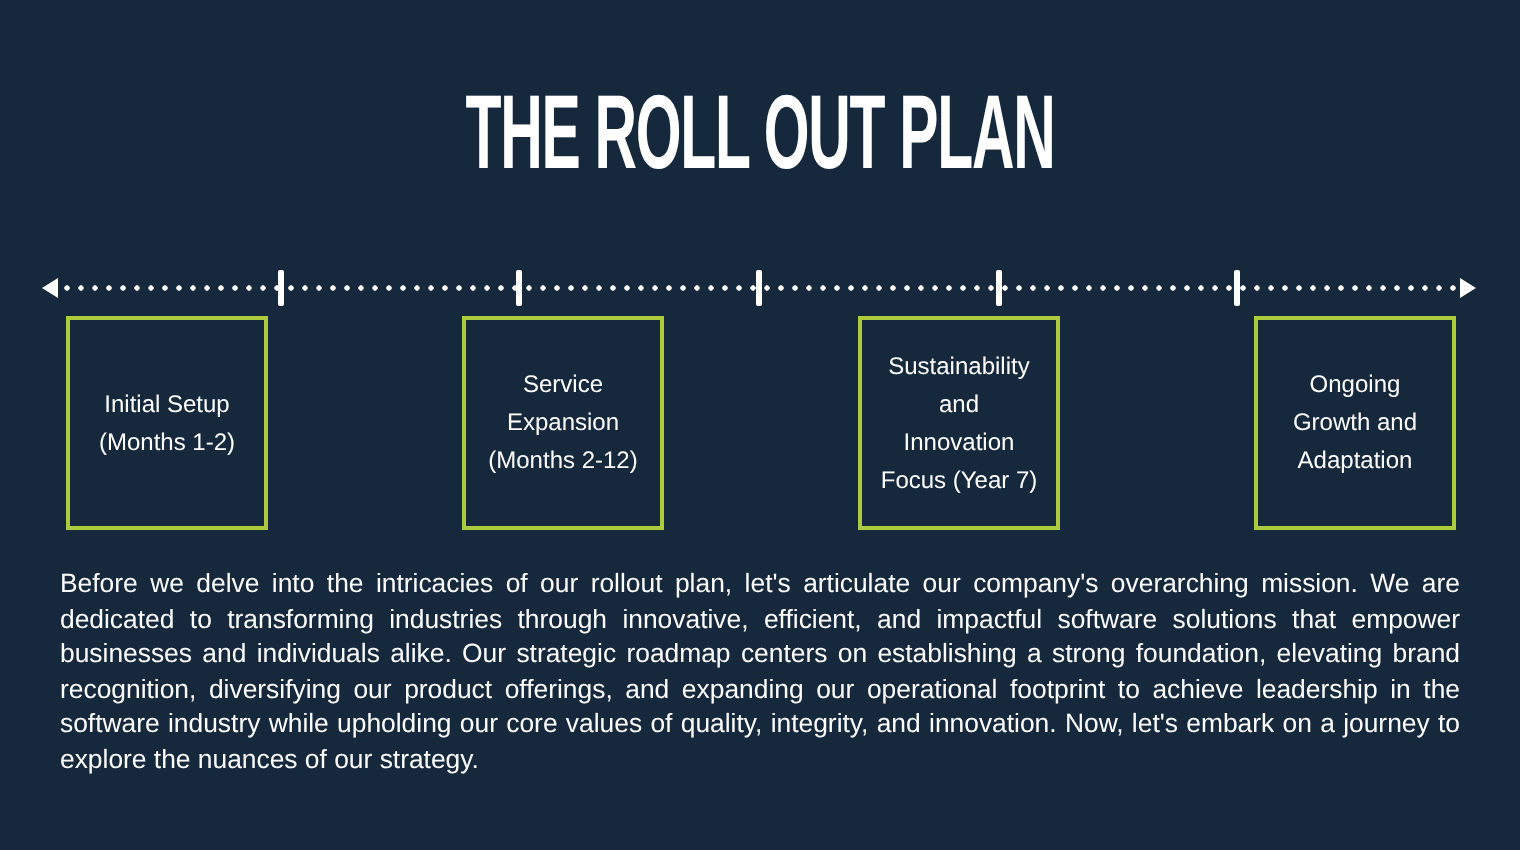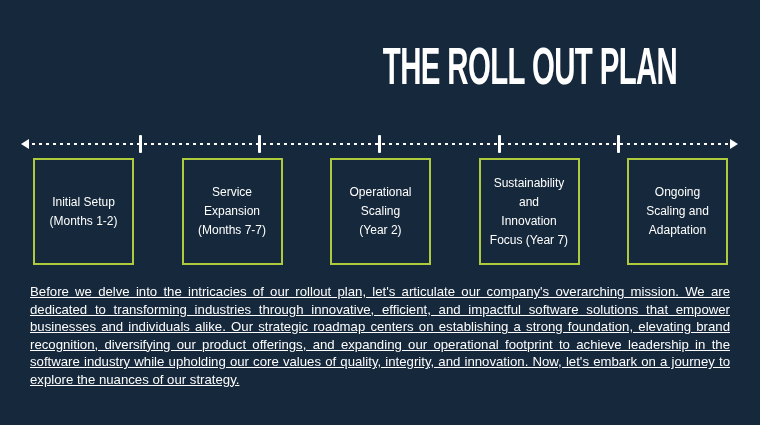--- a/index.html
+++ b/index.html
@@ -14,21 +14,21 @@
     overflow: hidden;
     color: #ffffff;
   }
 
   
   .title {
     position: absolute;
     top: 40px;
     left: 0;
     width: 100%;
-    text-align: right;
+    text-align: center;
     line-height: 52px;
     height: 52px;
   }
   .title-inner {
     display: inline-block;
     font-size: 46px;
     font-weight: bold;
     letter-spacing: -1px;
     color: #ffffff;
     white-space: nowrap;
@@ -109,21 +109,20 @@
   
   .body-text {
     position: absolute;
     top: 283px;
     left: 30px;
     width: 700px;
     font-size: 13.2px;
     line-height: 17.5px;
     text-align: justify;
     color: #fdfdfd;
-    text-decoration: underline;
   }
 </style>
 </head>
 <body>
 
 <div class="slide">
 
   <h1 class="title">
     <span class="title-inner">THE ROLL OUT PLAN</span>
   </h1>
@@ -140,35 +139,30 @@
   </div>
 
   <div class="phases">
     <div class="phase-box">
       <span class="phase-label">Initial Setup
 (Months 1-2)</span>
     </div>
     <div class="phase-box">
       <span class="phase-label">Service
 Expansion
-(Months 7-7)</span>
-    </div>
-    <div class="phase-box">
-      <span class="phase-label">Operational
-Scaling
-(Year 2)</span>
+(Months 2-12)</span>
     </div>
     <div class="phase-box">
       <span class="phase-label">Sustainability
 and
 Innovation
 Focus (Year 7)</span>
     </div>
     <div class="phase-box">
       <span class="phase-label">Ongoing
-Scaling and
+Growth and
 Adaptation</span>
     </div>
   </div>
 
   <p class="body-text">Before we delve into the intricacies of our rollout plan, let's articulate our company's overarching mission. We are dedicated to transforming industries through innovative, efficient, and impactful software solutions that empower businesses and individuals alike. Our strategic roadmap centers on establishing a strong foundation, elevating brand recognition, diversifying our product offerings, and expanding our operational footprint to achieve leadership in the software industry while upholding our core values of quality, integrity, and innovation. Now, let's embark on a journey to explore the nuances of our strategy.</p>
 
 </div>
 
 </body></html>

